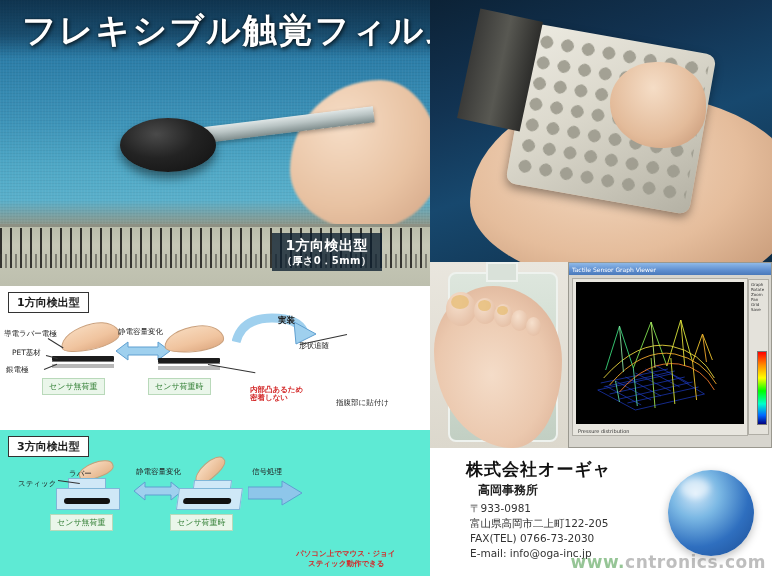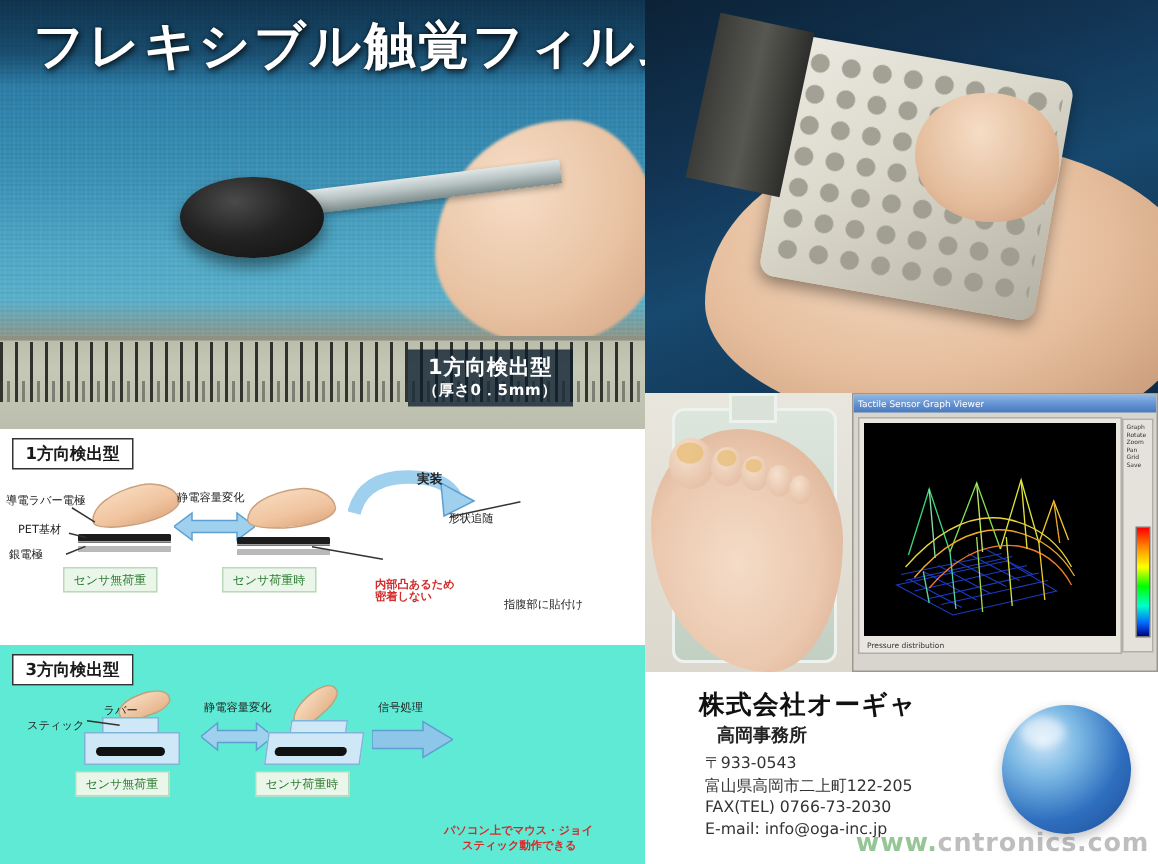--- a/index.html
+++ b/index.html
@@ -396,21 +396,21 @@
       <polygon points="0,7 34,7 34,1 54,13 34,25 34,19 0,19" fill="#8ec6ea" stroke="#5f9fd0" stroke-width="1"></polygon>
     </svg>
 
     <div class="lbl lbl-red" style="left:296px;top:120px;font-size:7.5px;">パソコン上でマウス・ジョイ</div>
     <div class="lbl lbl-red" style="left:308px;top:130px;font-size:7.5px;">スティック動作できる</div>
   </div>
 
   <div class="company">
     <div class="co-name">株式会社オーギャ</div>
     <div class="co-office">高岡事務所</div>
-    <div class="co-line co-zip">〒933-0543</div>
+    <div class="co-line co-zip">〒933-0981</div>
     <div class="co-line co-addr">富山県高岡市二上町122-205</div>
     <div class="co-line co-fax">FAX(TEL)  0766-73-2030</div>
     <div class="co-line co-mail">E-mail: info@oga-inc.jp</div>
     <div class="co-logo"></div>
     <div class="watermark">
       <span class="wm-green">www.</span><span>cntronics.com</span>
     </div>
   </div>
 
 </div>

